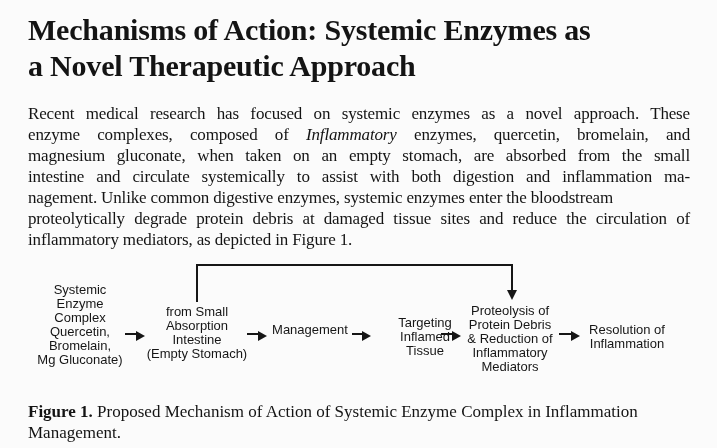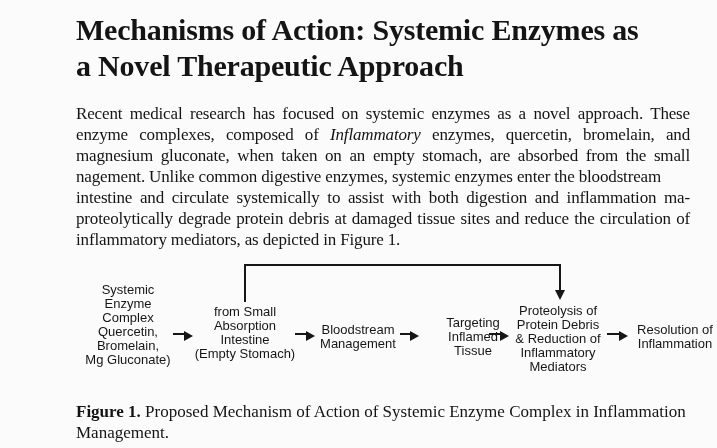--- a/index.html
+++ b/index.html
@@ -1,21 +1,20 @@
 <!DOCTYPE html>
 <html><head>
 <meta charset="utf-8">
 <style>
   * { margin:0; padding:0; box-sizing:border-box; }
   html,body { background:#e9e9e9; }
   .page {
     position:relative; width:717px; height:448px; overflow:hidden;
     background:#fbfbfb; color:#141414;
     font-family:"Liberation Serif","DejaVu Serif",serif;
-    padding-left:48px;
   }
   .title {
     margin:12px 27px 0 28px;
     font-size:30px; line-height:36px; font-weight:bold;
     letter-spacing:-0.2px;
   }
   .para { margin:19px 27px 0 28px; }
   .para .line {
     font-size:17px; line-height:21px; height:21px;
     text-align:justify; text-align-last:justify;
@@ -46,22 +45,22 @@
 
   <h1 class="title">
     <div>Mechanisms of Action: Systemic Enzymes as</div>
     <div>a Novel Therapeutic Approach</div>
   </h1>
 
   <div class="para">
     <div class="line">Recent medical research has focused on systemic enzymes as a novel approach. These</div>
     <div class="line"><span>enzyme complexes, composed of</span> <i class="it">Inflammatory</i> <span>enzymes, quercetin, bromelain, and</span></div>
     <div class="line">magnesium gluconate, when taken on an empty stomach, are absorbed from the small</div>
+    <div class="line">intestine and circulate systemically to assist with both digestion and inflammation ma-</div>
     <div class="line rag">nagement. Unlike common digestive enzymes, systemic enzymes enter the bloodstream</div>
-    <div class="line">intestine and circulate systemically to assist with both digestion and inflammation ma-</div>
     <div class="line">proteolytically degrade protein debris at damaged tissue sites and reduce the circulation of</div>
     <div class="line rag">inflammatory mediators, as depicted in Figure 1.</div>
   </div>
 
   <div class="diagram">
 
     <svg class="connector" width="717" height="143" viewBox="0 0 717 143">
       <path d="M197,47 L197,10 L512,10 L512,36" fill="none" stroke="#161616" stroke-width="2"></path>
       <polygon points="507,35 517,35 512,45" fill="#161616"></polygon>
     </svg>
@@ -80,21 +79,20 @@
     <div class="node" style="left:138px;top:50px;width:118px">
       <div>from Small</div>
       <div>Absorption</div>
       <div>Intestine</div>
       <div>(Empty Stomach)</div>
     </div>
 
     <div class="harrow" style="left:247px;top:78px;width:11px"></div>
 
     <div class="node" style="left:258px;top:68px;width:104px">
-      <div>Bloodstream</div>
       <div>Management</div>
     </div>
 
     <div class="harrow" style="left:352px;top:78px;width:10px"></div>
 
     <div class="node" style="left:384px;top:61px;width:82px">
       <div>Targeting</div>
       <div>Inflamed</div>
       <div>Tissue</div>
     </div>

